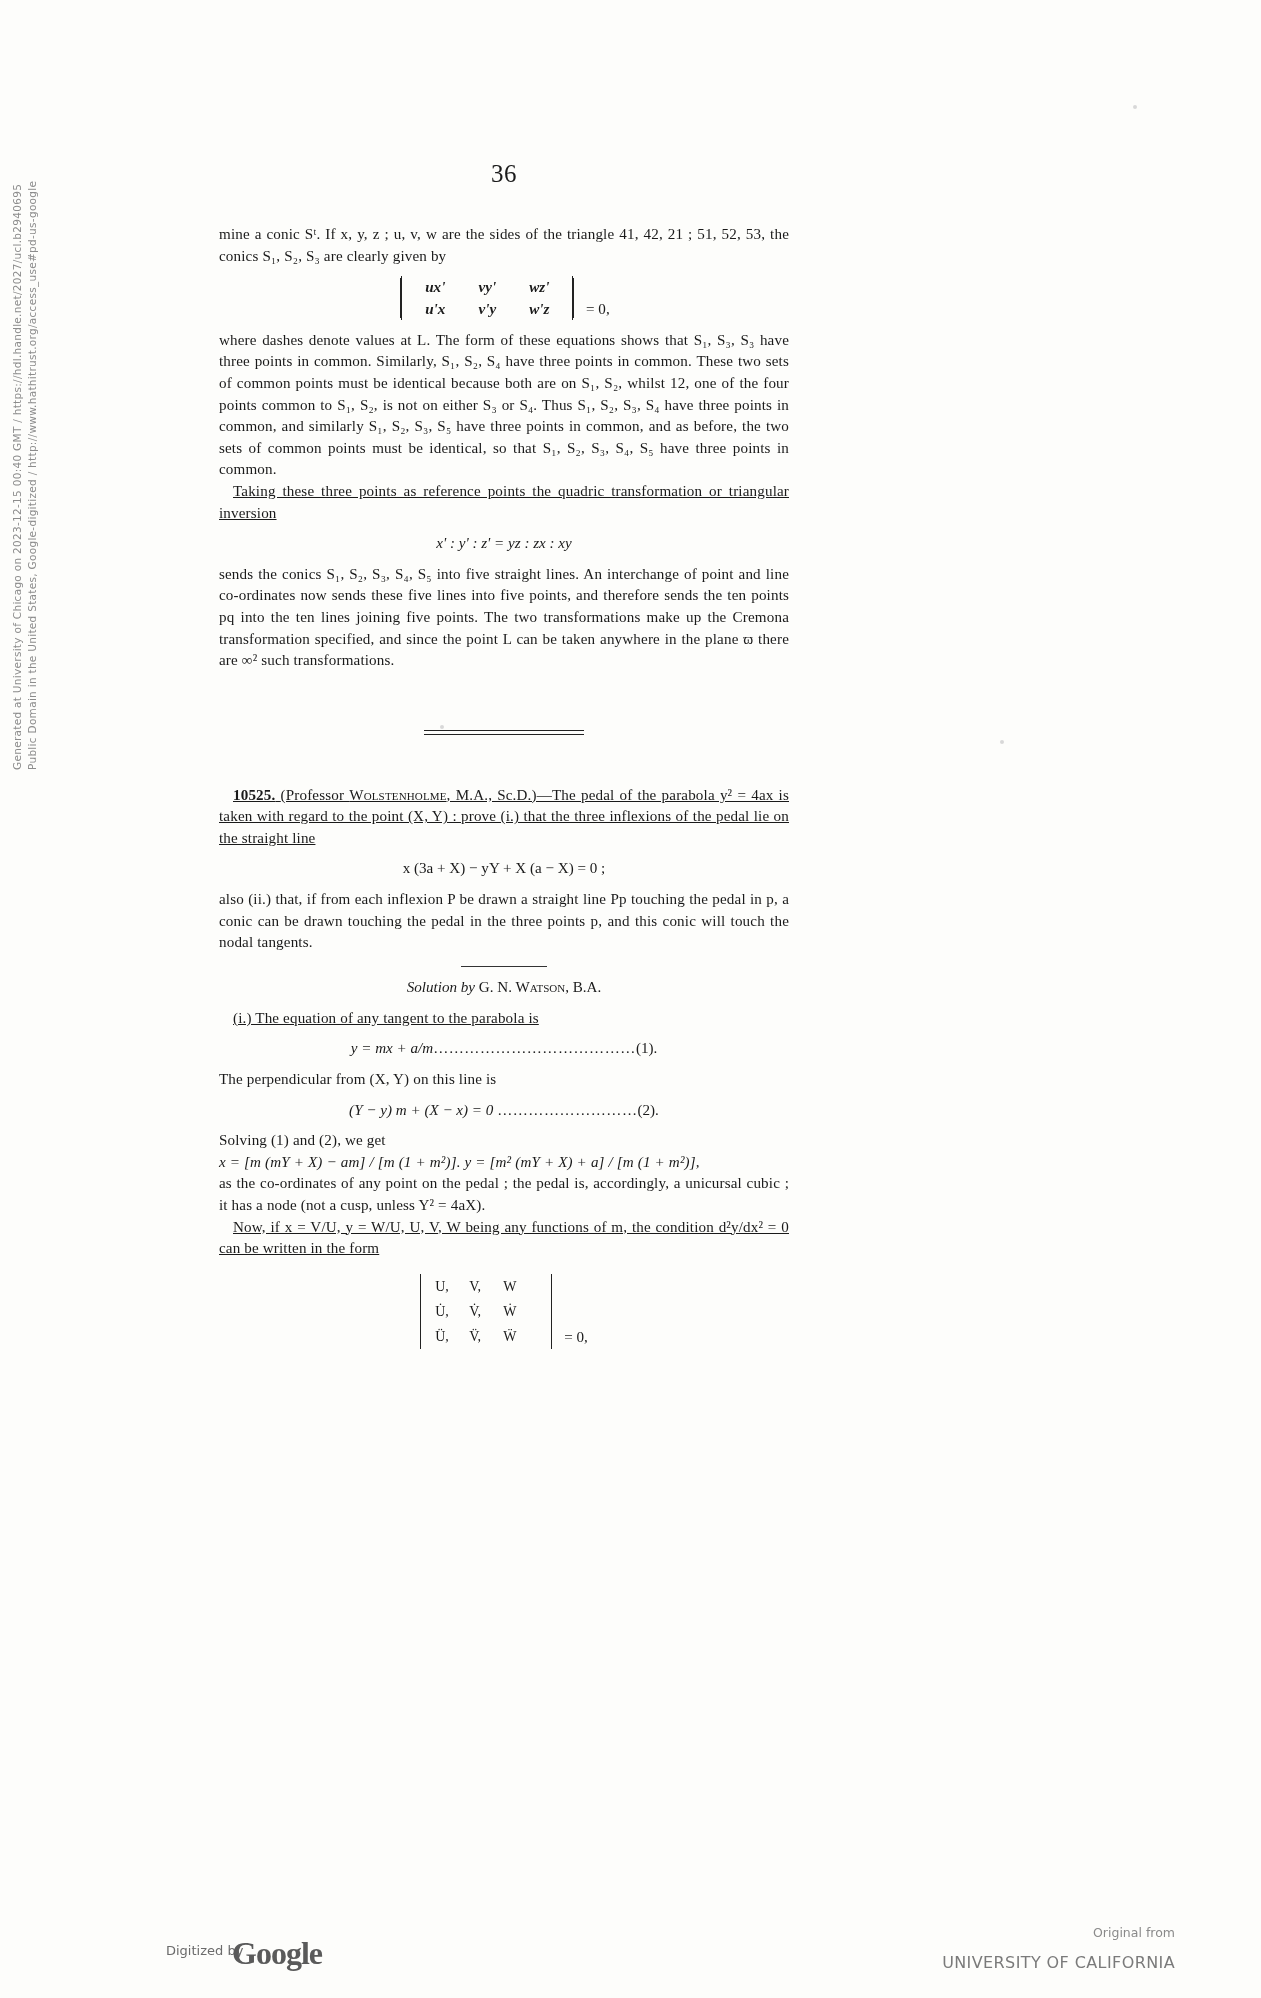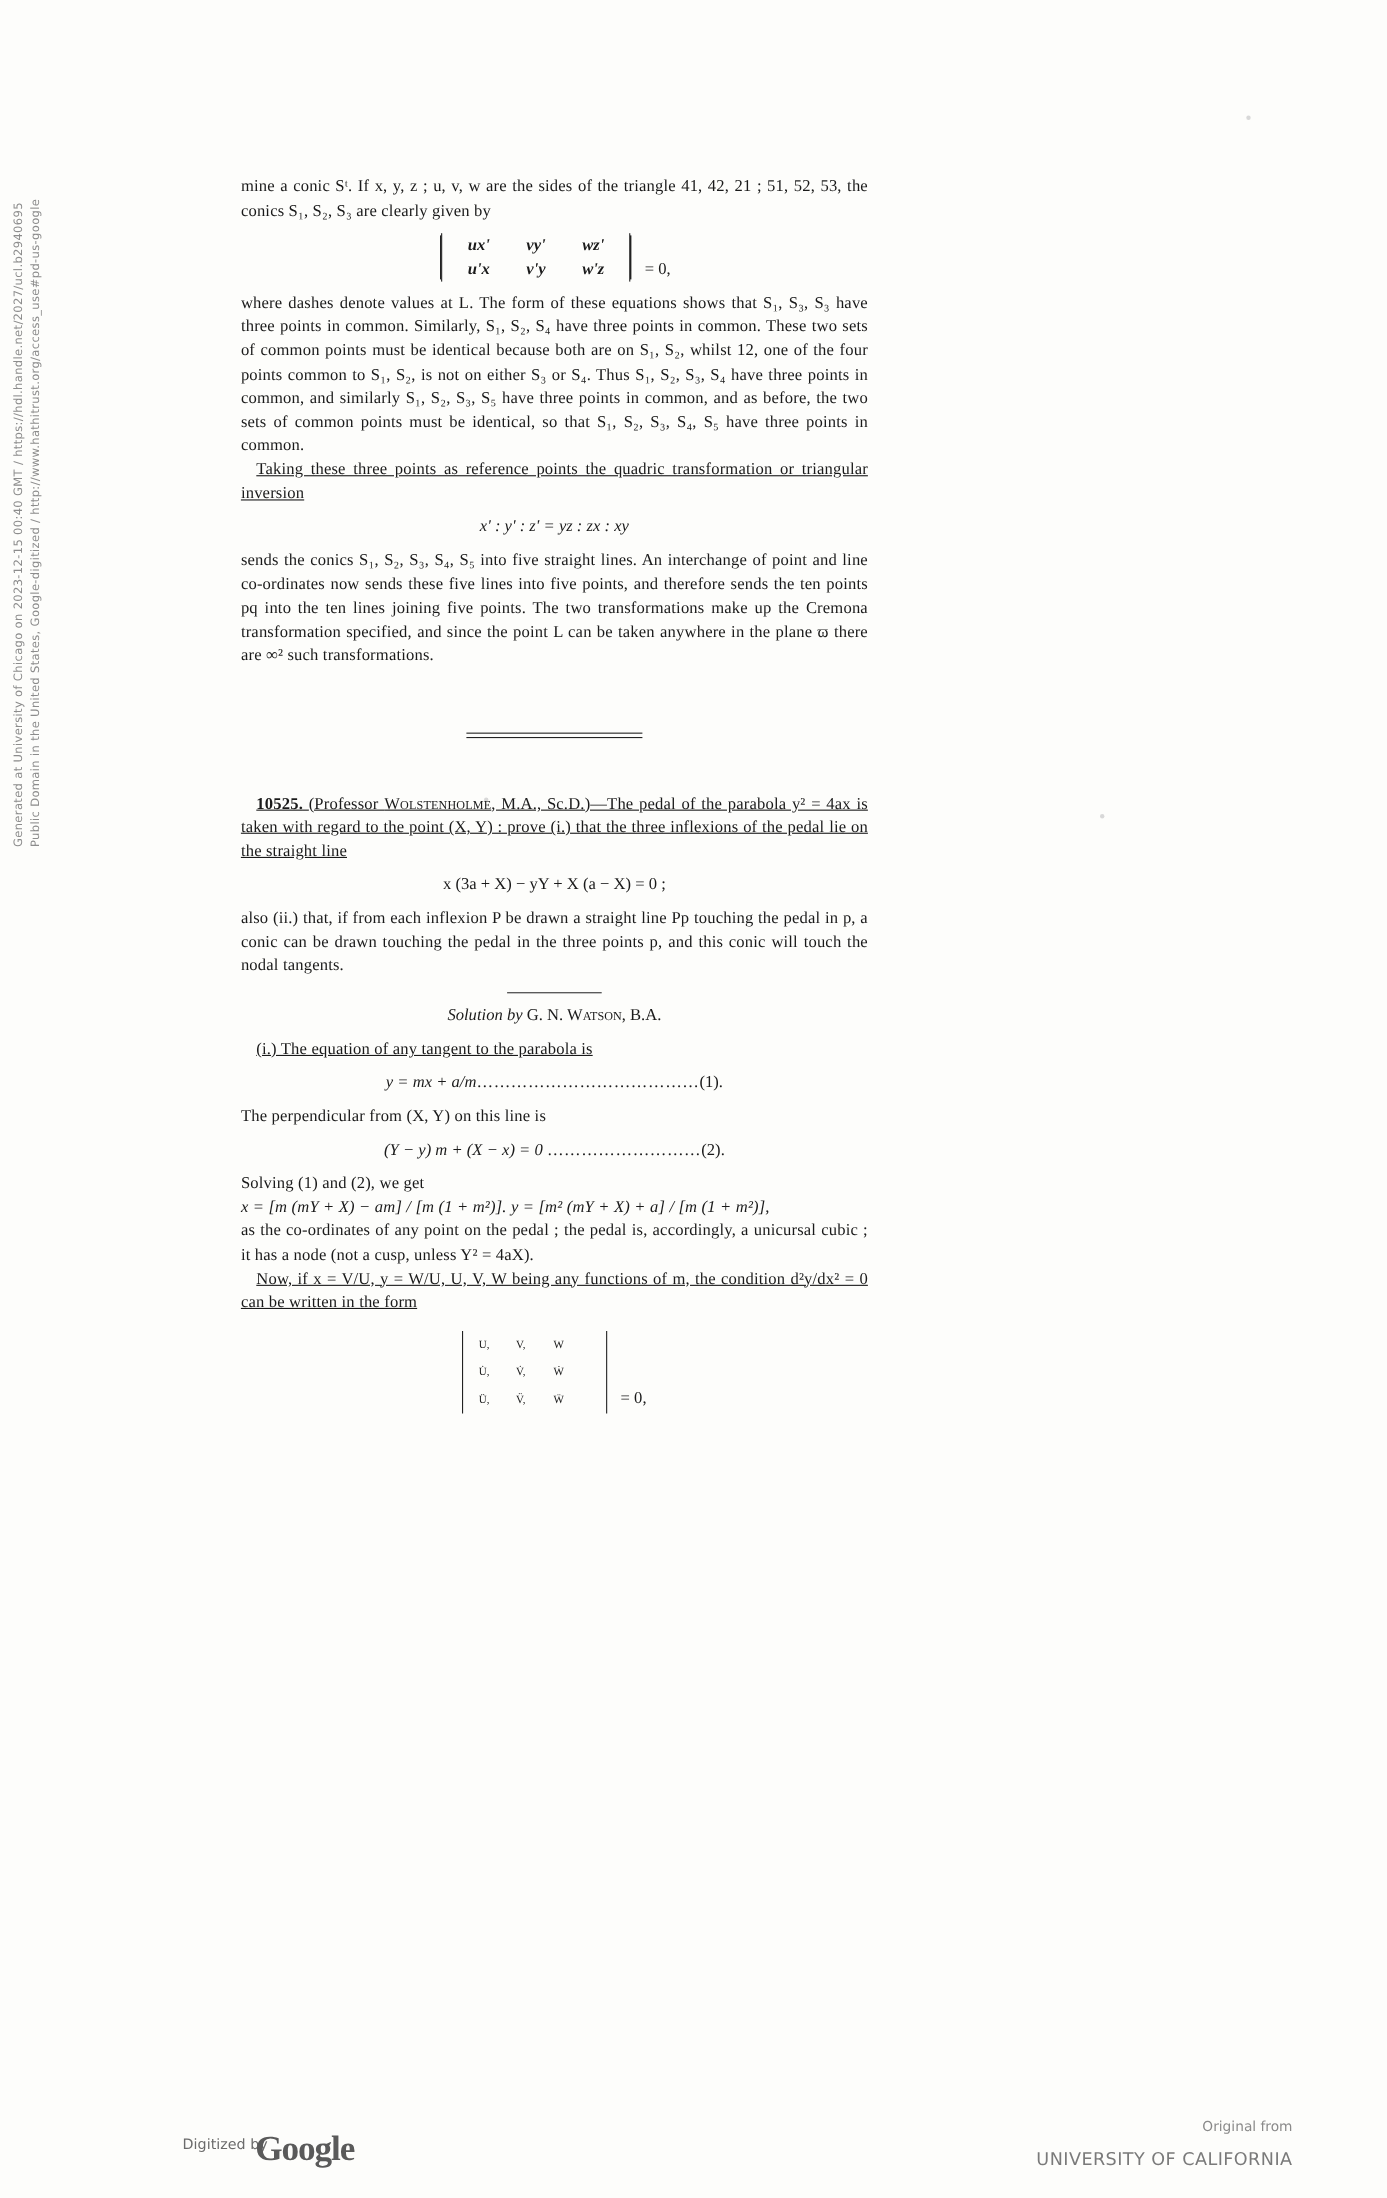--- a/index.html
+++ b/index.html
@@ -128,21 +128,21 @@
   }
   .uvw-box {
     display: inline-block;
     position: relative;
     padding: 0 14px;
     border-left: 1px solid #222;
     border-right: 1px solid #222;
   }
   .uvw-row {
     display: block;
-    font-size: 10px;
+    font-size: 14px;
     line-height: 25px;
     white-space: nowrap;
     text-align: left;
   }
   .uvw-row .c { display: inline-block; width: 34px; text-align: left; }
   .uvw-eq {
     display: inline-block;
     vertical-align: middle;
     margin-left: 8px;
     font-size: 15.1px;
@@ -207,20 +207,21 @@
     <span>Generated at University of Chicago on 2023-12-15 00:40 GMT  /  https://hdl.handle.net/2027/ucl.b2940695</span>
     <span class="line2">Public Domain in the United States, Google-digitized  /  http://www.hathitrust.org/access_use#pd-us-google</span>
   </div>
 
   <div class="spot" style="left:1133px; top:105px;"></div>
   <div class="spot" style="left:1000px; top:740px;"></div>
   <div class="spot" style="left:440px; top:725px;"></div>
 
   <div class="content">
 
+    <div class="page-number">36</div>
 
     <p>mine a conic Sᵗ.  If x, y, z ; u, v, w are the sides of the triangle 41, 42, 21 ; 51, 52, 53, the conics S₁, S₂, S₃ are clearly given by</p>
 
     <div class="eq">
       <span class="det-wrap">
         <span class="det-table dbl">
           <span class="det-row">
             <span class="cell">ux'</span><span class="cell">vy'</span><span class="cell">wz'</span>
           </span>
           <span class="det-row">

